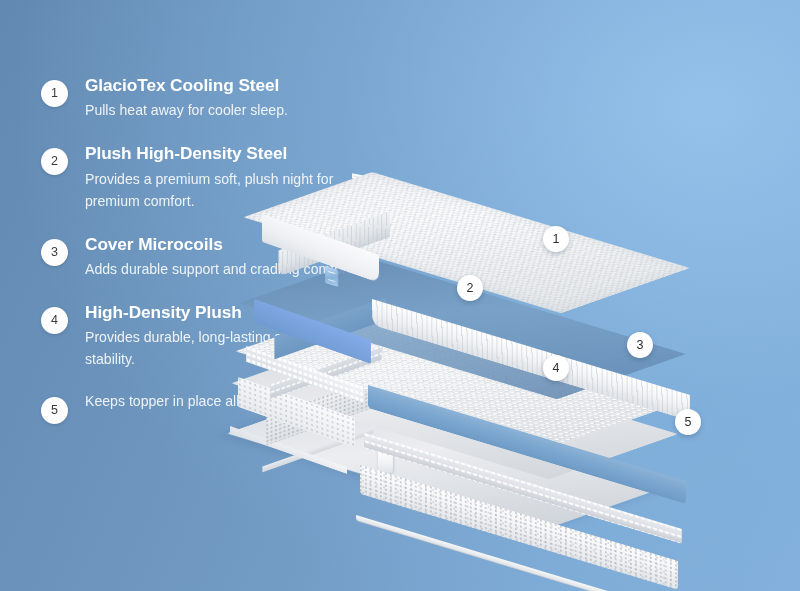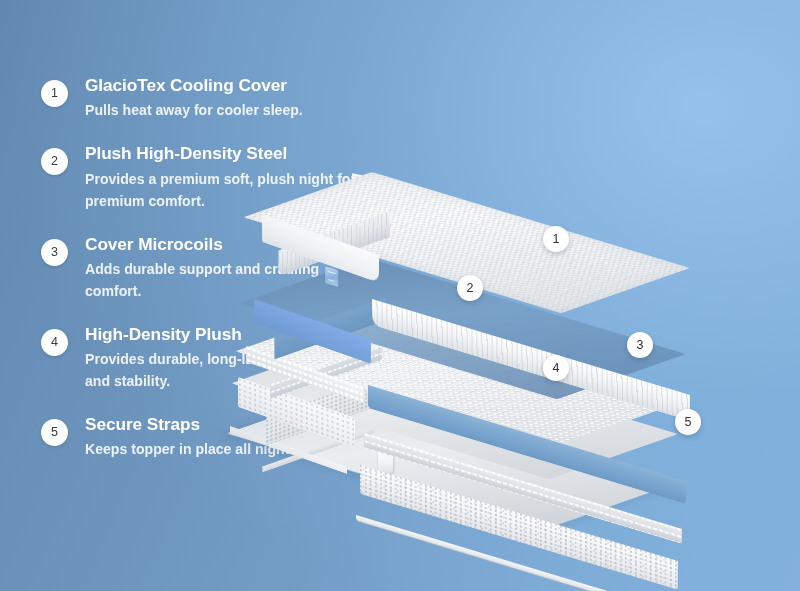--- a/index.html
+++ b/index.html
@@ -63,21 +63,21 @@
     font-size: 17.3px;
     font-weight: bold;
     color: #ffffff;
     letter-spacing: -0.1px;
     line-height: 1.3;
     margin-bottom: 4px;
   }
 
   .feature-desc {
     font-size: 14.1px;
-    font-weight: 700;
+    font-weight: 400;
     color: rgba(255,255,255,0.88);
     line-height: 1.55;
     max-width: 272px;
   }
 
   
   #illustration {
     position: absolute;
     left: 352px;
     top: 172px;
@@ -327,21 +327,21 @@
 </style>
 </head>
 <body>
 
 <div id="stage">
 
   <div id="feature-list">
 
     <div class="feature">
       <div class="badge">1</div>
-      <div class="feature-title">GlacioTex Cooling Cover</div>
+      <div class="feature-title">GlacioTex Cooling Steel</div>
       <div class="feature-desc">Pulls heat away for cooler sleep.</div>
     </div>
 
     <div class="feature">
       <div class="badge">2</div>
       <div class="feature-title">Plush High-Density Steel</div>
       <div class="feature-desc">Provides a premium soft, plush night for premium comfort.</div>
     </div>
 
     <div class="feature">
@@ -351,21 +351,20 @@
     </div>
 
     <div class="feature">
       <div class="badge">4</div>
       <div class="feature-title">High-Density Plush</div>
       <div class="feature-desc">Provides durable, long-lasting support and stability.</div>
     </div>
 
     <div class="feature">
       <div class="badge">5</div>
-      <div class="feature-title">Secure Straps</div>
       <div class="feature-desc">Keeps topper in place all night.</div>
     </div>
 
   </div>
 
   <div id="illustration">
 
     <div class="layer slab" id="layer5">
       <div class="top"></div>
       <div class="front"></div>

